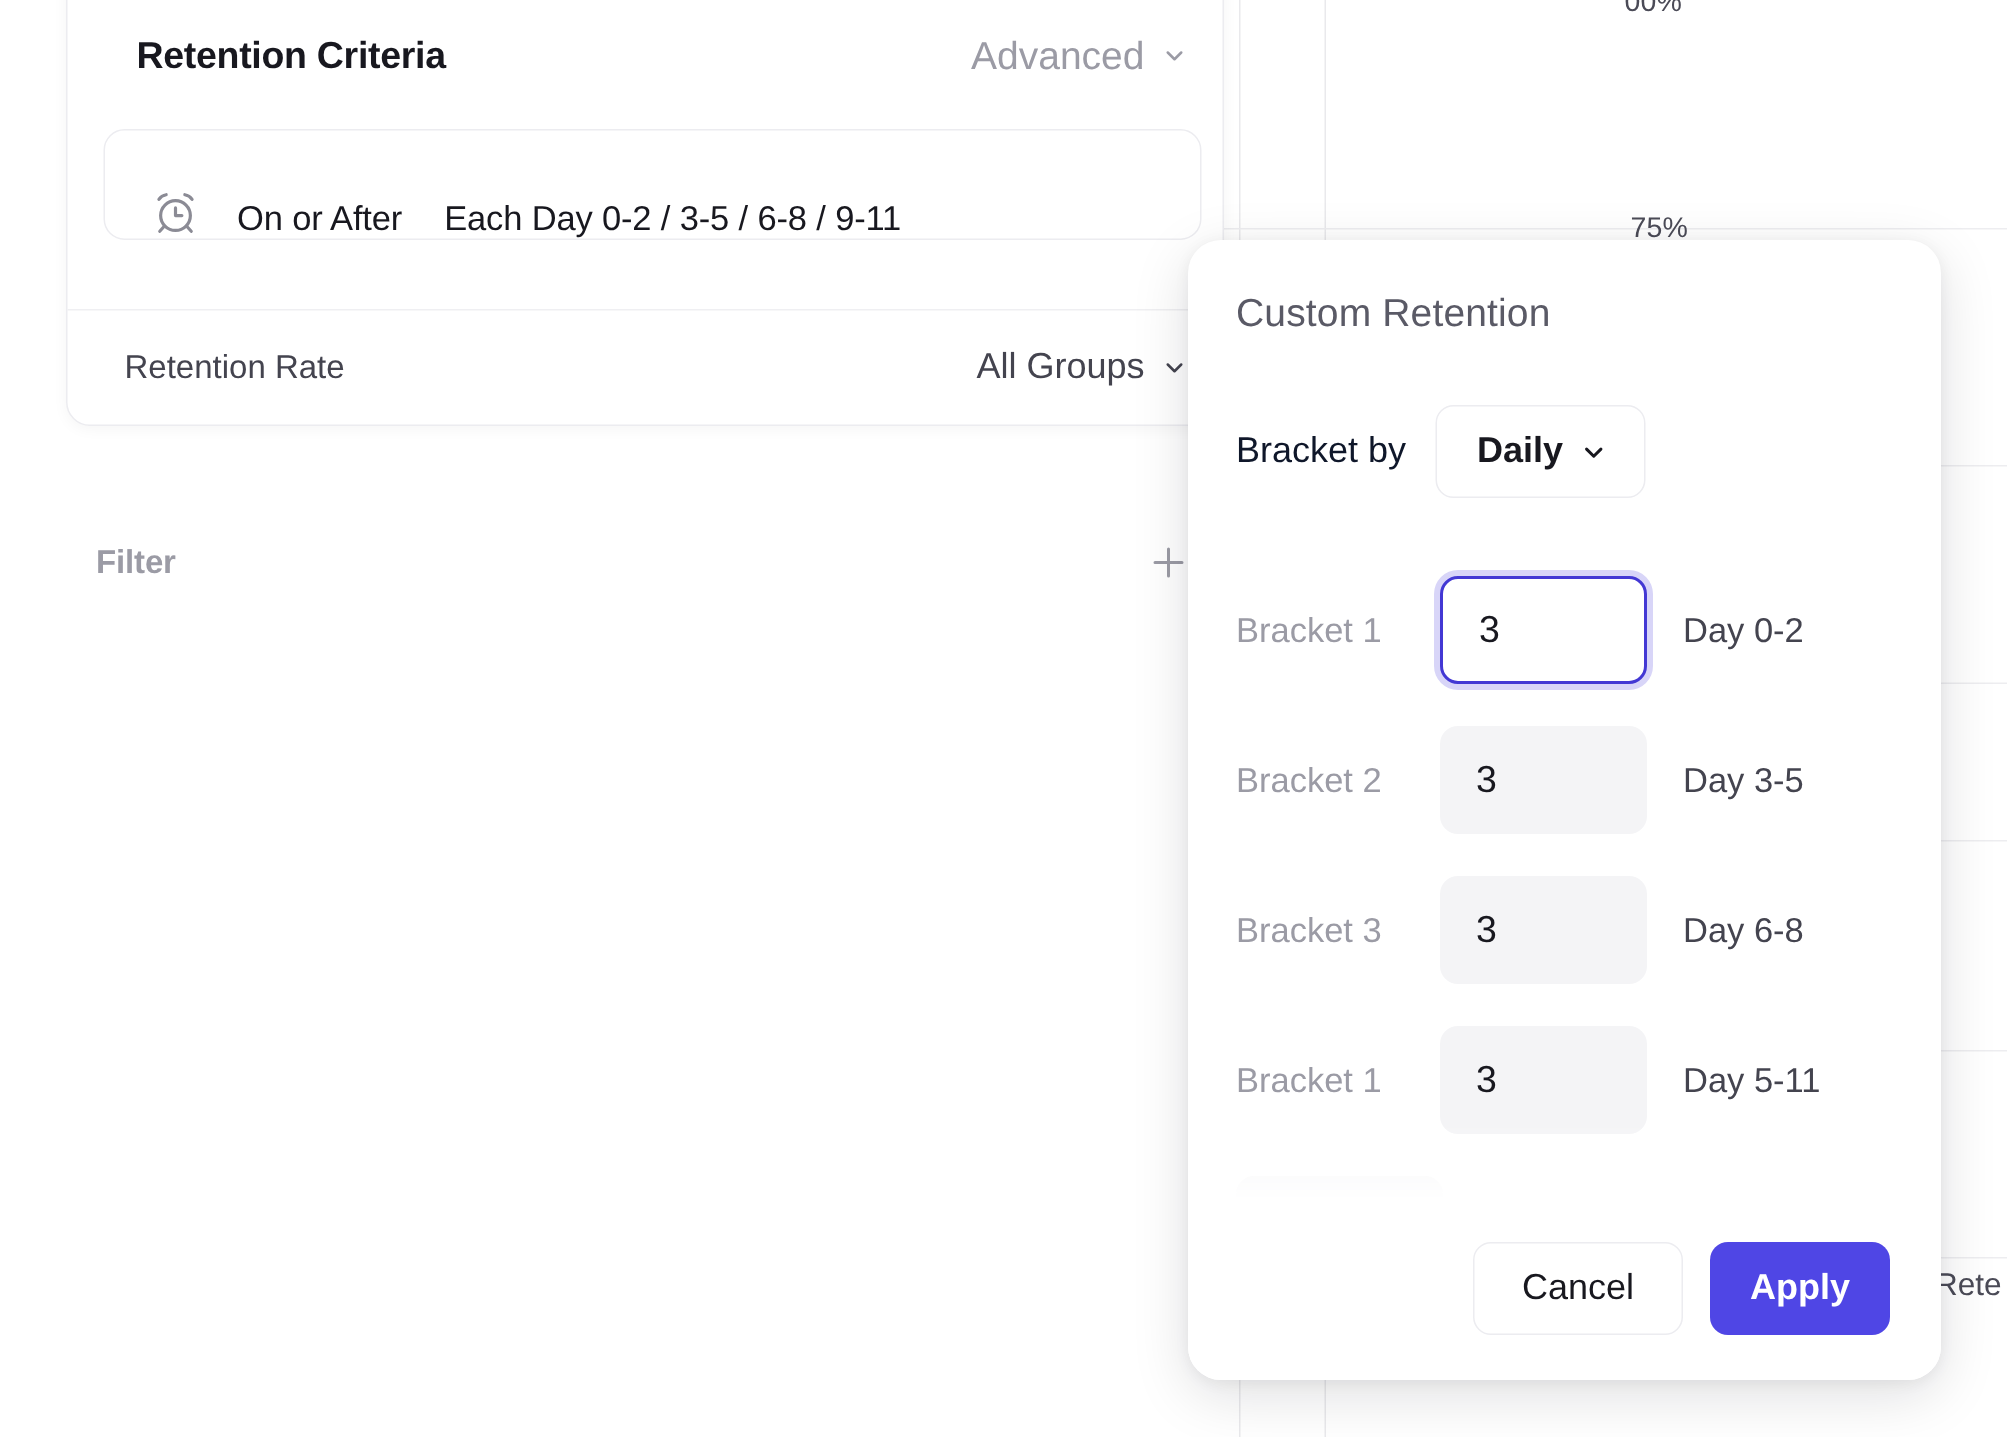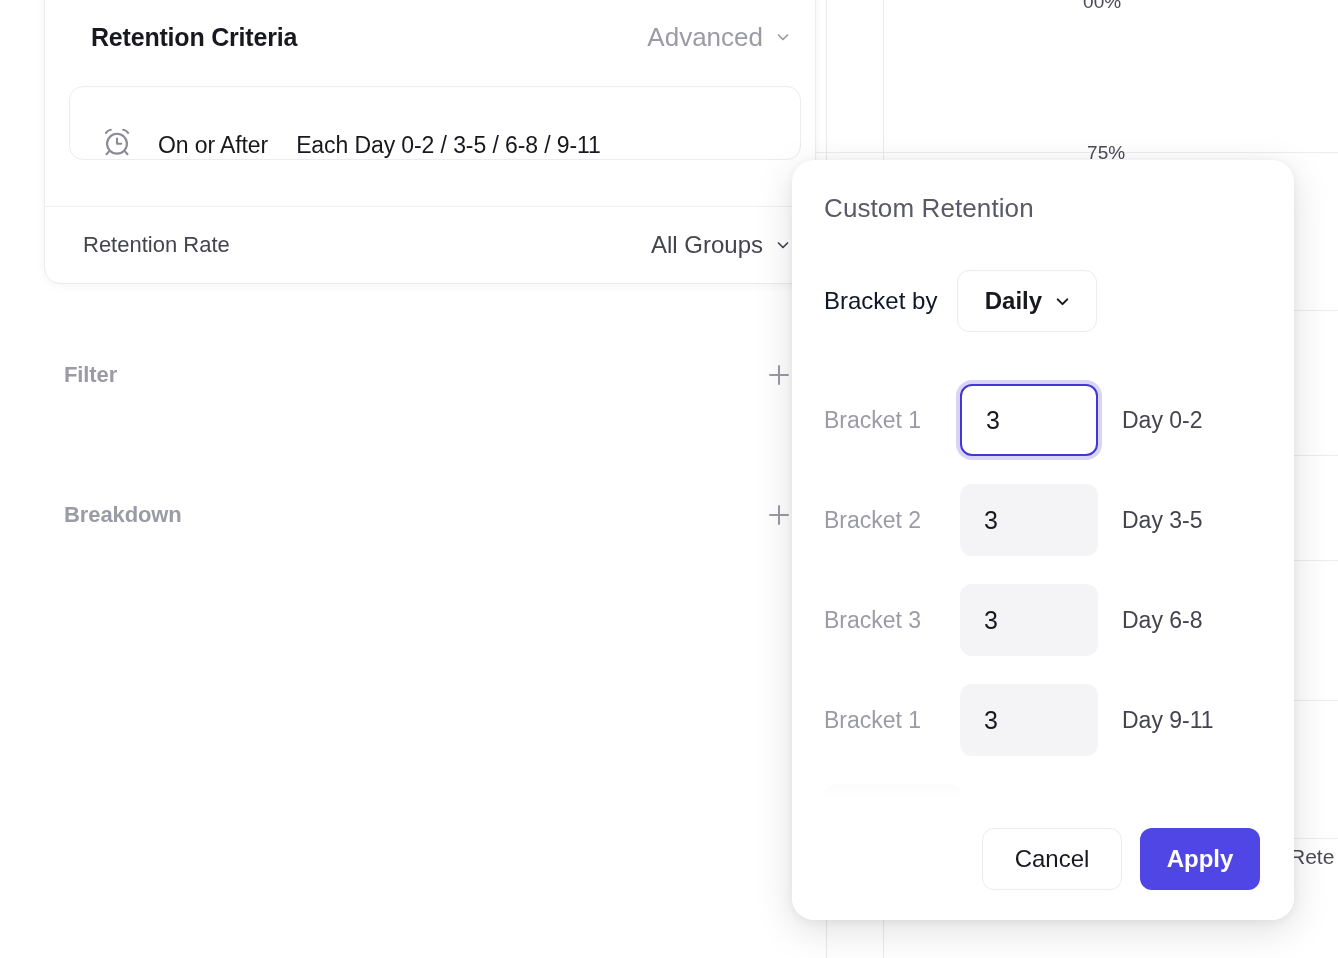--- a/index.html
+++ b/index.html
@@ -396,28 +396,20 @@
 
   <div class="sec-row" style="top:358px">
     <span class="sec-label">Filter</span>
     <span class="plus-btn">
       <svg width="26" height="26" viewBox="0 0 26 26" fill="none">
         <path d="M13 4 V22 M4 13 H22" stroke="#9b9ba5" stroke-width="2" stroke-linecap="round"></path>
       </svg>
     </span>
   </div>
 
-  <div class="sec-row" style="top:498px">
-    <span class="sec-label">Breakdown</span>
-    <span class="plus-btn">
-      <svg width="26" height="26" viewBox="0 0 26 26" fill="none">
-        <path d="M13 4 V22 M4 13 H22" stroke="#9b9ba5" stroke-width="2" stroke-linecap="round"></path>
-      </svg>
-    </span>
-  </div>
 
   <div class="popup">
 
     <div class="popup-title">Custom Retention</div>
 
     <div class="bracket-by-row">
       <span class="bracket-by-label">Bracket by</span>
       <span class="daily-select">
         <span class="daily-text">Daily</span>
         <span class="chev">
@@ -452,21 +444,21 @@
           <input class="bracket-input" type="text" value="3" style="">
         </span>
         <span class="bracket-day">Day 6-8</span>
       </div>
 
       <div class="bracket-row">
         <span class="bracket-name">Bracket 1</span>
         <span class="bracket-input-wrap">
           <input class="bracket-input" type="text" value="3" style="">
         </span>
-        <span class="bracket-day">Day 9-11</span>
+        <span class="bracket-day">Day 5-11</span>
       </div>
 
       <div class="bracket-row">
 
         <span class="bracket-input-wrap">
           <input class="bracket-input" type="text" value="" style="">
         </span>
         <span class="bracket-day"></span>
       </div>
 

